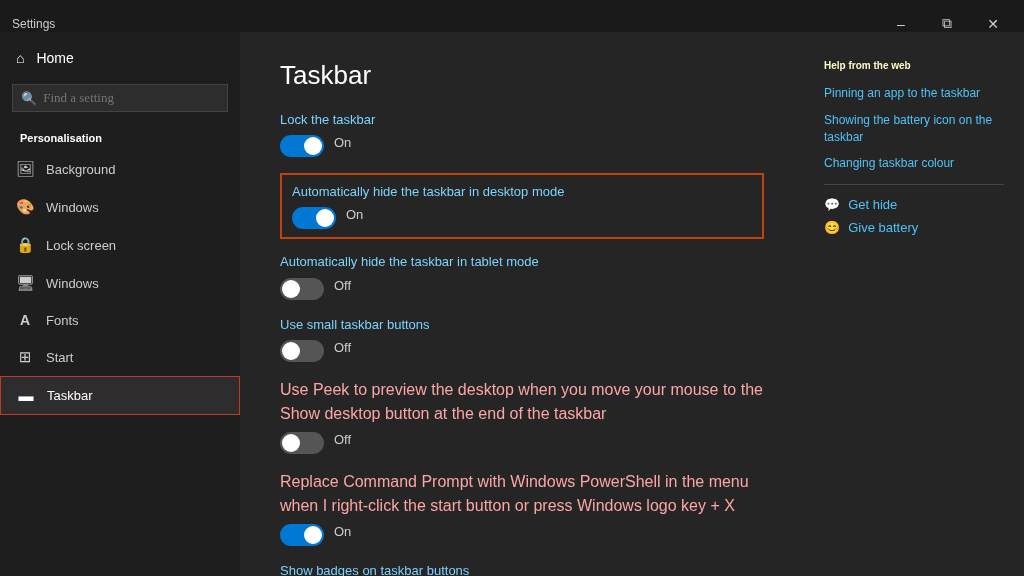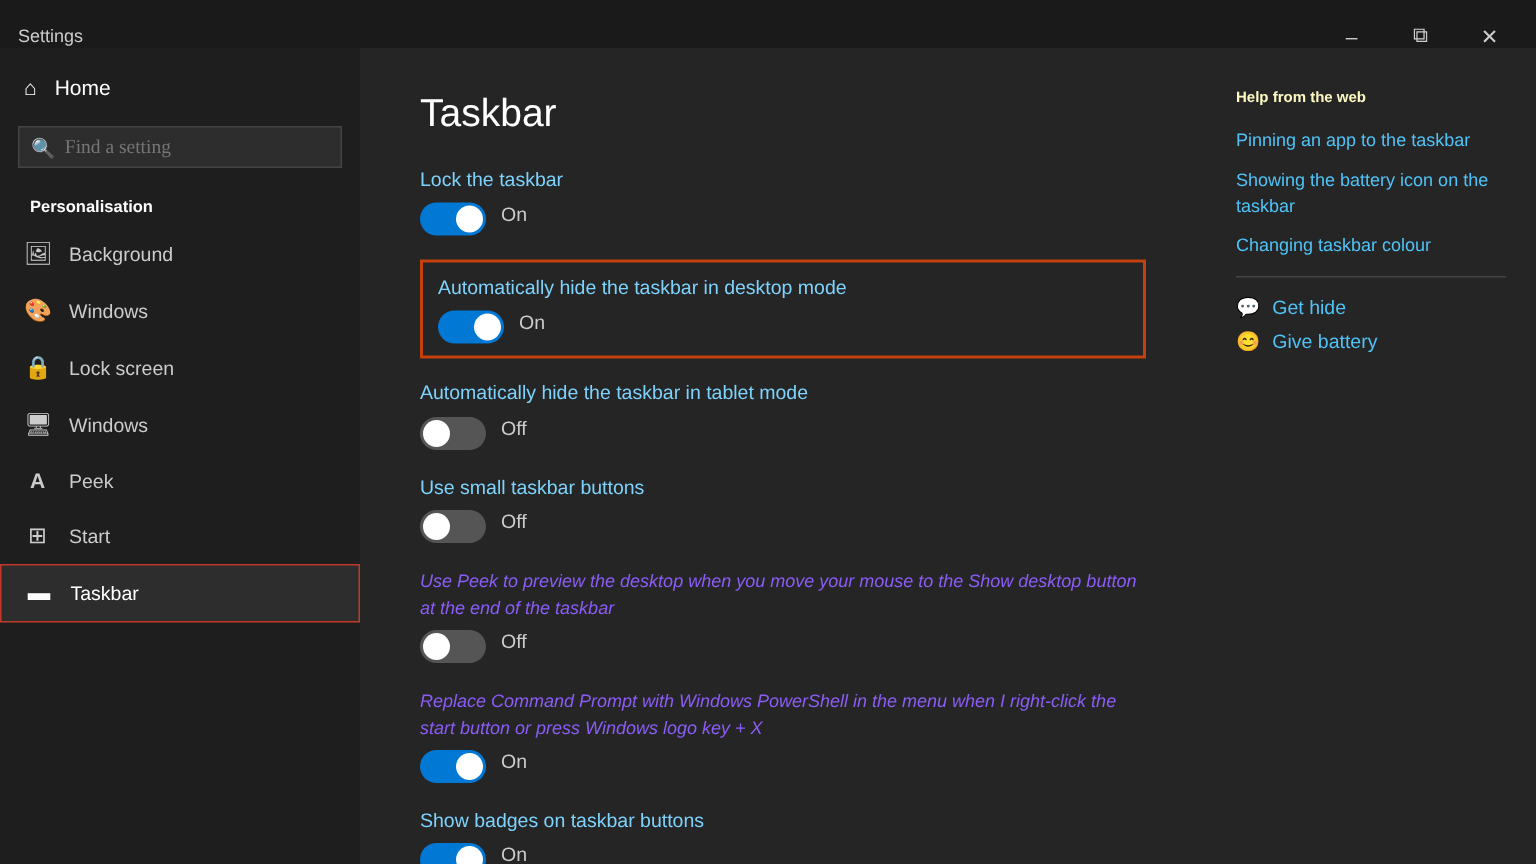--- a/index.html
+++ b/index.html
@@ -130,25 +130,24 @@
     .setting-row {
       margin-bottom: 16px;
     }
     .setting-label {
       font-size: 13px;
       color: #7dd3fc;
       margin-bottom: 6px;
       line-height: 1.4;
     }
     .setting-label-small {
-      font-size: 12px;
-      color: #8b5cf6;
+      font-size: 16px;
+      color: #fca5a5;
       margin-bottom: 6px;
       line-height: 1.5;
-      font-style: italic;
     }
 
     
     .toggle-row {
       display: flex;
       align-items: flex-start;
       gap: 10px;
     }
     .toggle {
       width: 44px;
@@ -252,21 +251,21 @@
     <div class="sidebar-item">
       <span class="sidebar-item-icon">🔒</span>
       <span>Lock screen</span>
     </div>
     <div class="sidebar-item">
       <span class="sidebar-item-icon">🖥</span>
       <span>Windows</span>
     </div>
     <div class="sidebar-item">
       <span class="sidebar-item-icon" style="font-weight:bold;font-size:14px;">A</span>
-      <span>Peek</span>
+      <span>Fonts</span>
     </div>
     <div class="sidebar-item">
       <span class="sidebar-item-icon">⊞</span>
       <span>Start</span>
     </div>
     <div class="sidebar-item active">
       <span class="sidebar-item-icon">▬</span>
       <span>Taskbar</span>
     </div>
   </div>

